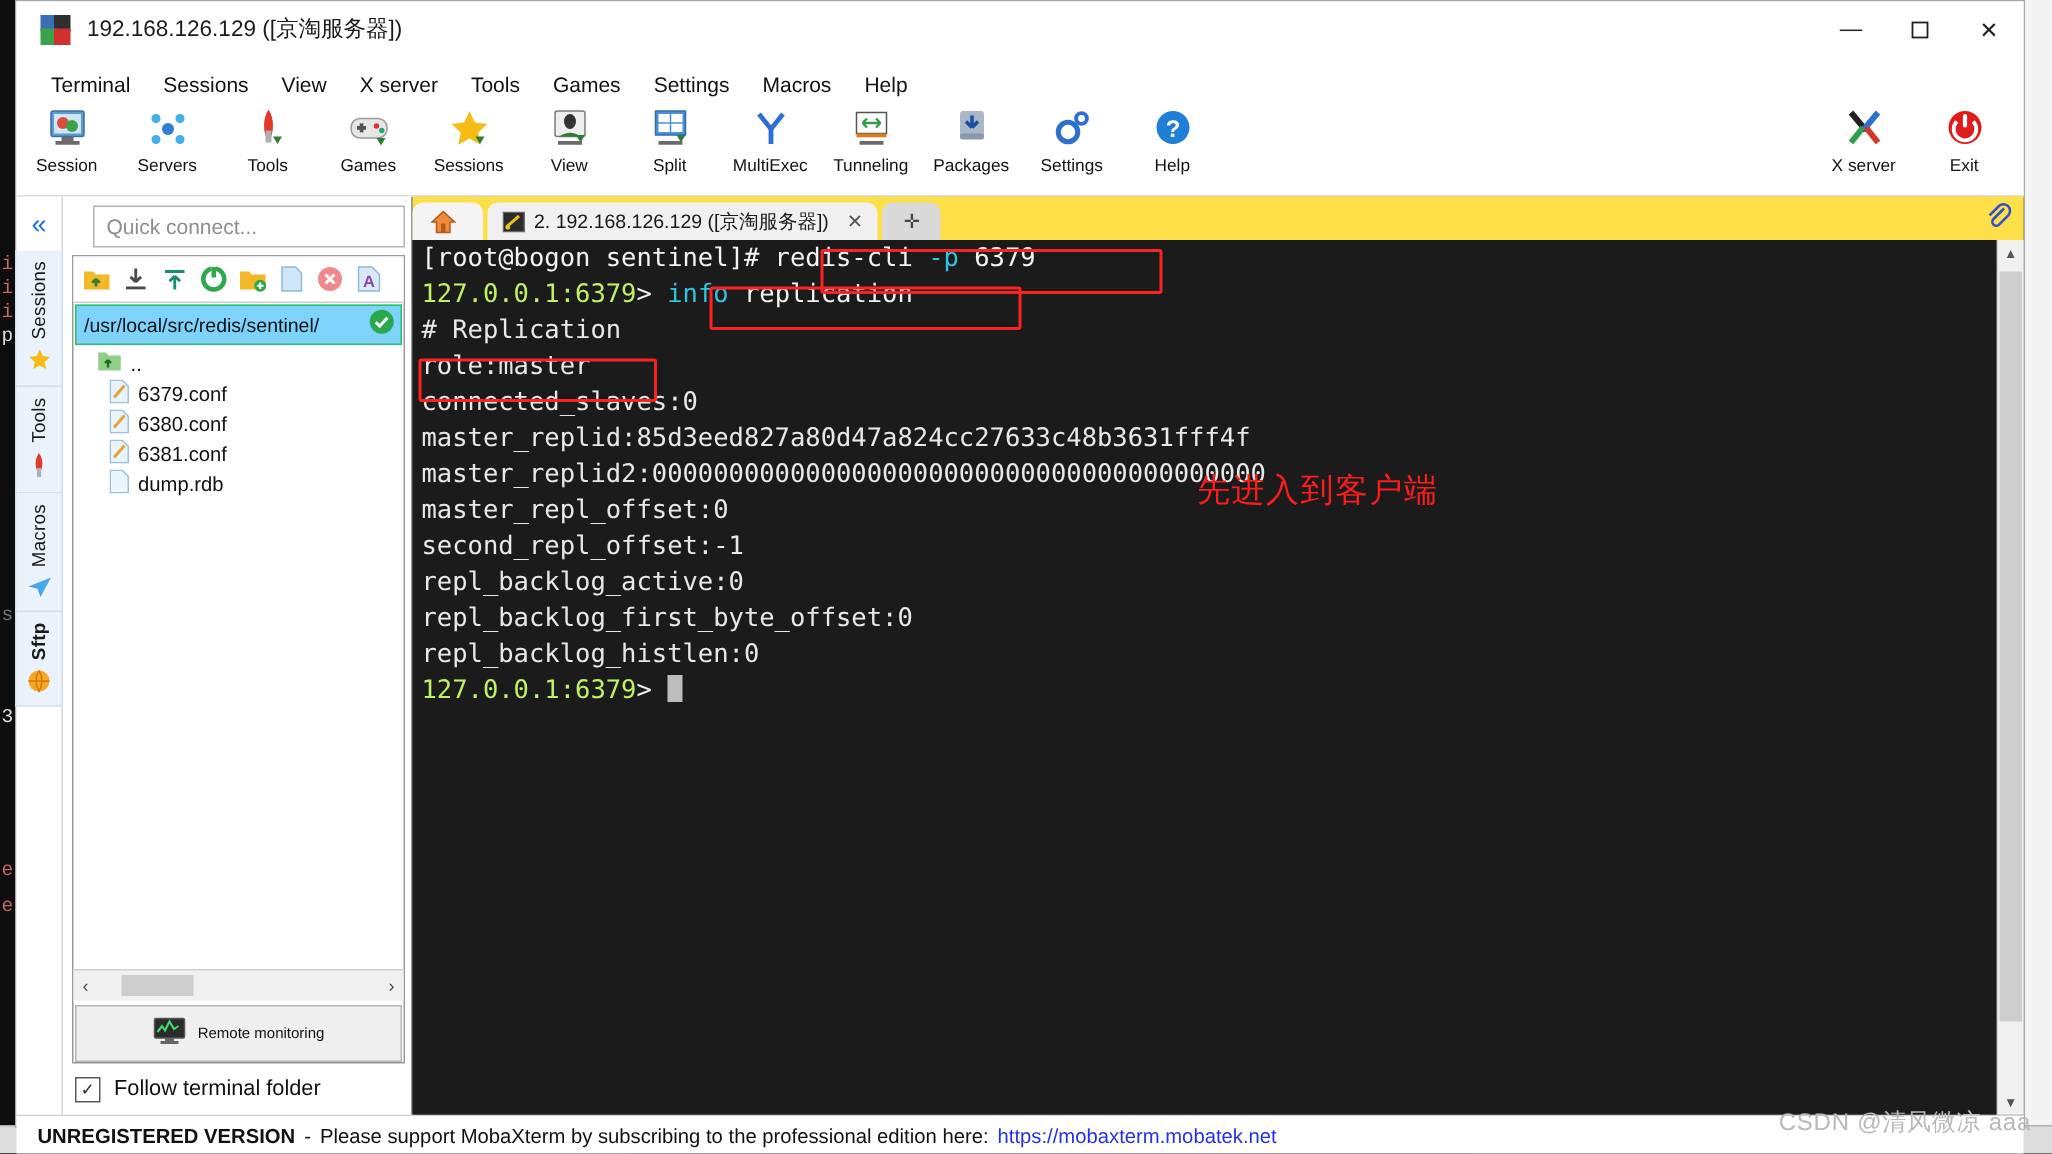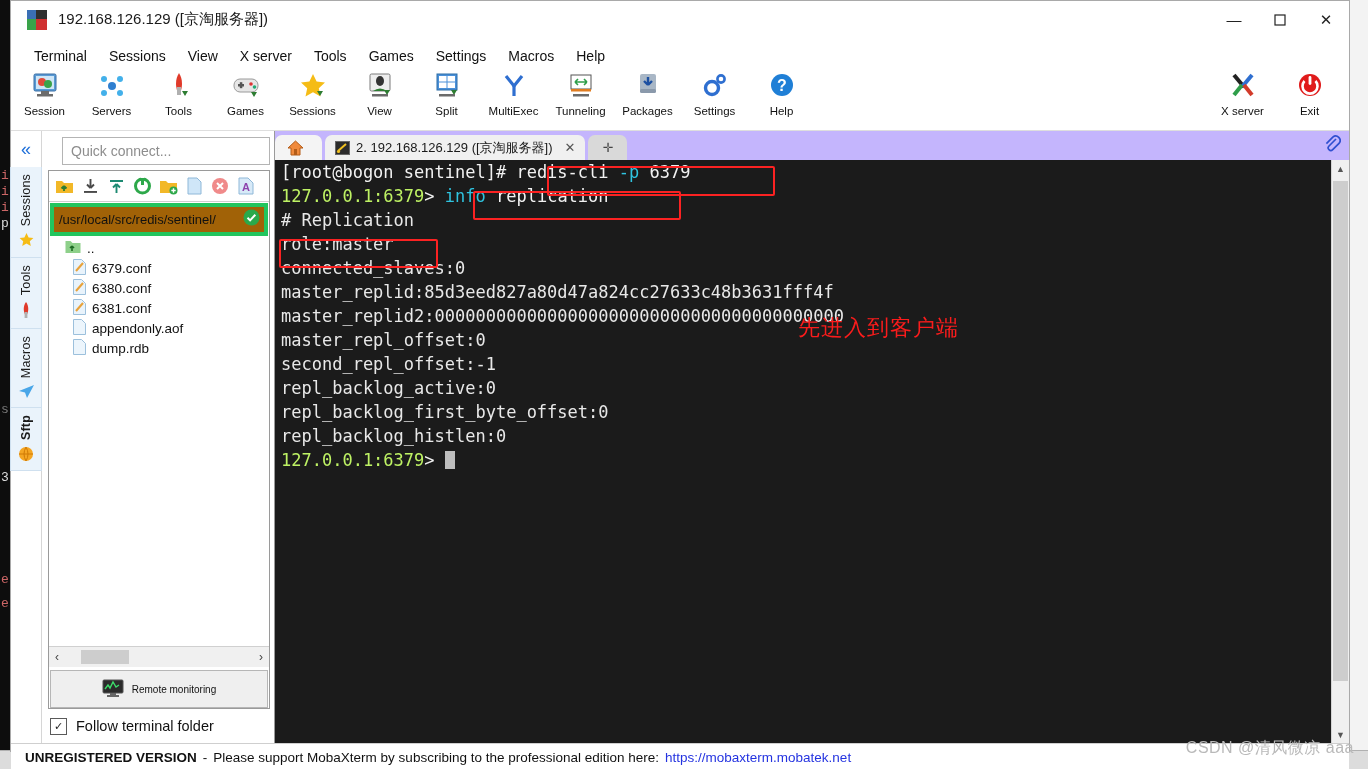--- a/index.html
+++ b/index.html
@@ -54,38 +54,38 @@
 
   
   #sftp{width:232px;background:#fff;display:flex;flex-direction:column;
         border-right:1px solid #9a9a9a;}
   #quick-connect{margin:6px 4px 5px 20px;height:26px;border:1px solid #b4b4b4;background:#fff;
      display:flex;align-items:center;padding:0 8px;font-size:14px;color:#8d8d8d;}
   #sftp-inner{margin:0 4px 0 6px;border:1px solid #9a9a9a;flex:1;display:flex;flex-direction:column;min-height:0;}
   #sftp-tools{height:26px;display:flex;align-items:center;gap:2px;padding:2px 3px;background:#fff;border-bottom:1px solid #cfcfcf;}
   .sf-ico{width:24px;height:22px;display:flex;align-items:center;justify-content:center;}
   #sftp-path{height:25px;display:flex;align-items:center;justify-content:space-between;
-       border:4px solid #22c55e;margin:1px;background:#a16207;padding:0 4px 0 5px;}
+       border:1px solid #22c55e;margin:1px;background:#7dd3fc;padding:0 4px 0 5px;}
   #sftp-path .p{font-size:13px;color:#111;}
   #sftp-head{height:24px;display:flex;align-items:center;gap:10px;padding-left:10px;font-size:13.5px;color:#111;}
   #sftp-list{flex:1;overflow:hidden;padding-top:1px;}
   .file-row{height:20px;display:flex;align-items:center;gap:6px;padding-left:24px;font-size:13.5px;color:#111;}
   .file-row.indent0{padding-left:16px;}
   #sftp-hscroll{height:20px;border-top:1px solid #d0d0d0;display:flex;align-items:center;background:#f0f0f0;}
   #sftp-hscroll .arr{width:16px;text-align:center;font-size:12px;color:#444;}
   #sftp-hscroll .track{flex:1;height:14px;background:#f0f0f0;position:relative;}
   #sftp-hscroll .thumb{position:absolute;left:16px;top:0;width:48px;height:14px;background:#cdcdcd;}
   #remote-mon{height:36px;margin:3px 1px 0;border:1px solid #b6b6b6;background:#efefef;
      display:flex;align-items:center;justify-content:center;gap:8px;font-size:10px;color:#111;}
   #follow{height:34px;display:flex;align-items:center;gap:9px;padding-left:8px;font-size:14.5px;color:#111;}
   .cbx{width:15px;height:15px;border:1px solid #5a5a5a;background:#fff;display:flex;align-items:center;justify-content:center;font-size:11px;color:#222;}
 
   
   #termside{flex:1;display:flex;flex-direction:column;background:#1b1b1b;min-width:0;}
-  #tabbar{height:29px;background:#c4b5fd;display:flex;align-items:flex-end;position:relative;}
+  #tabbar{height:29px;background:#fde047;display:flex;align-items:flex-end;position:relative;}
   .tab{height:25px;display:flex;align-items:center;padding:0 10px;font-size:13px;
        border-radius:7px 7px 0 0;margin-right:3px;}
   .tab.home{background:#f4f4f4;color:#222;padding:0 12px;}
   .tab.active{background:#f0f0f0;color:#1a1a1a;}
   .tab.active .tclose{margin-left:12px;color:#555;font-size:13px;}
   .tab.plus{background:#d9d9d9;color:#444;padding:0 14px;}
   .tab .tico{margin-right:6px;display:flex;align-items:center;}
   #tabbar .clip{position:absolute;right:8px;top:4px;}
 
   #termwrap{flex:1;display:flex;min-height:0;}
@@ -482,28 +482,20 @@
                 </svg>
             </span>
             <span>6381.conf</span>
           </div>
           <div class="file-row">
             <span>
               <svg width="13" height="16" viewBox="0 0 13 16">
                   <path d="M0.5 0.5h8l4 4v11H0.5Z" fill="#ecf5fc" stroke="#9cc0dc"></path>
                 </svg>
             </span>
-            <span>appendonly.aof</span>
-          </div>
-          <div class="file-row">
-            <span>
-              <svg width="13" height="16" viewBox="0 0 13 16">
-                  <path d="M0.5 0.5h8l4 4v11H0.5Z" fill="#ecf5fc" stroke="#9cc0dc"></path>
-                </svg>
-            </span>
             <span>dump.rdb</span>
           </div>
         </div>
 
         <div id="sftp-hscroll">
           <div class="arr">‹</div>
           <div class="track">
               <div class="thumb"></div>
             </div>
           <div class="arr">›</div>

